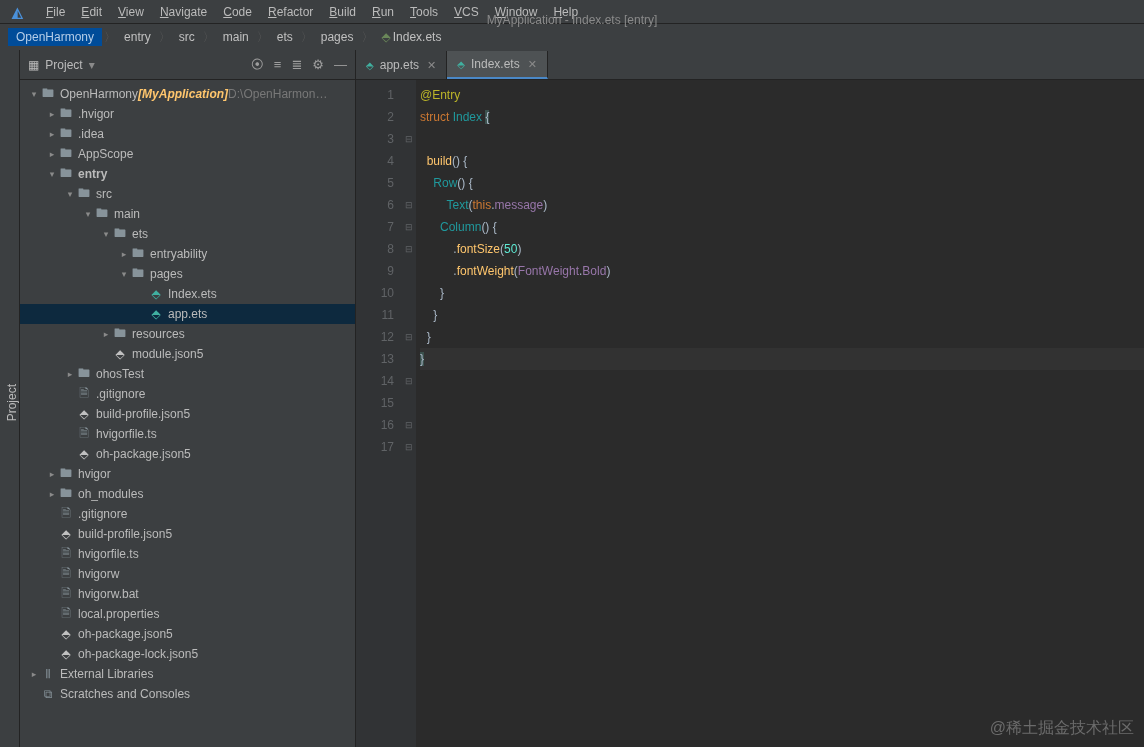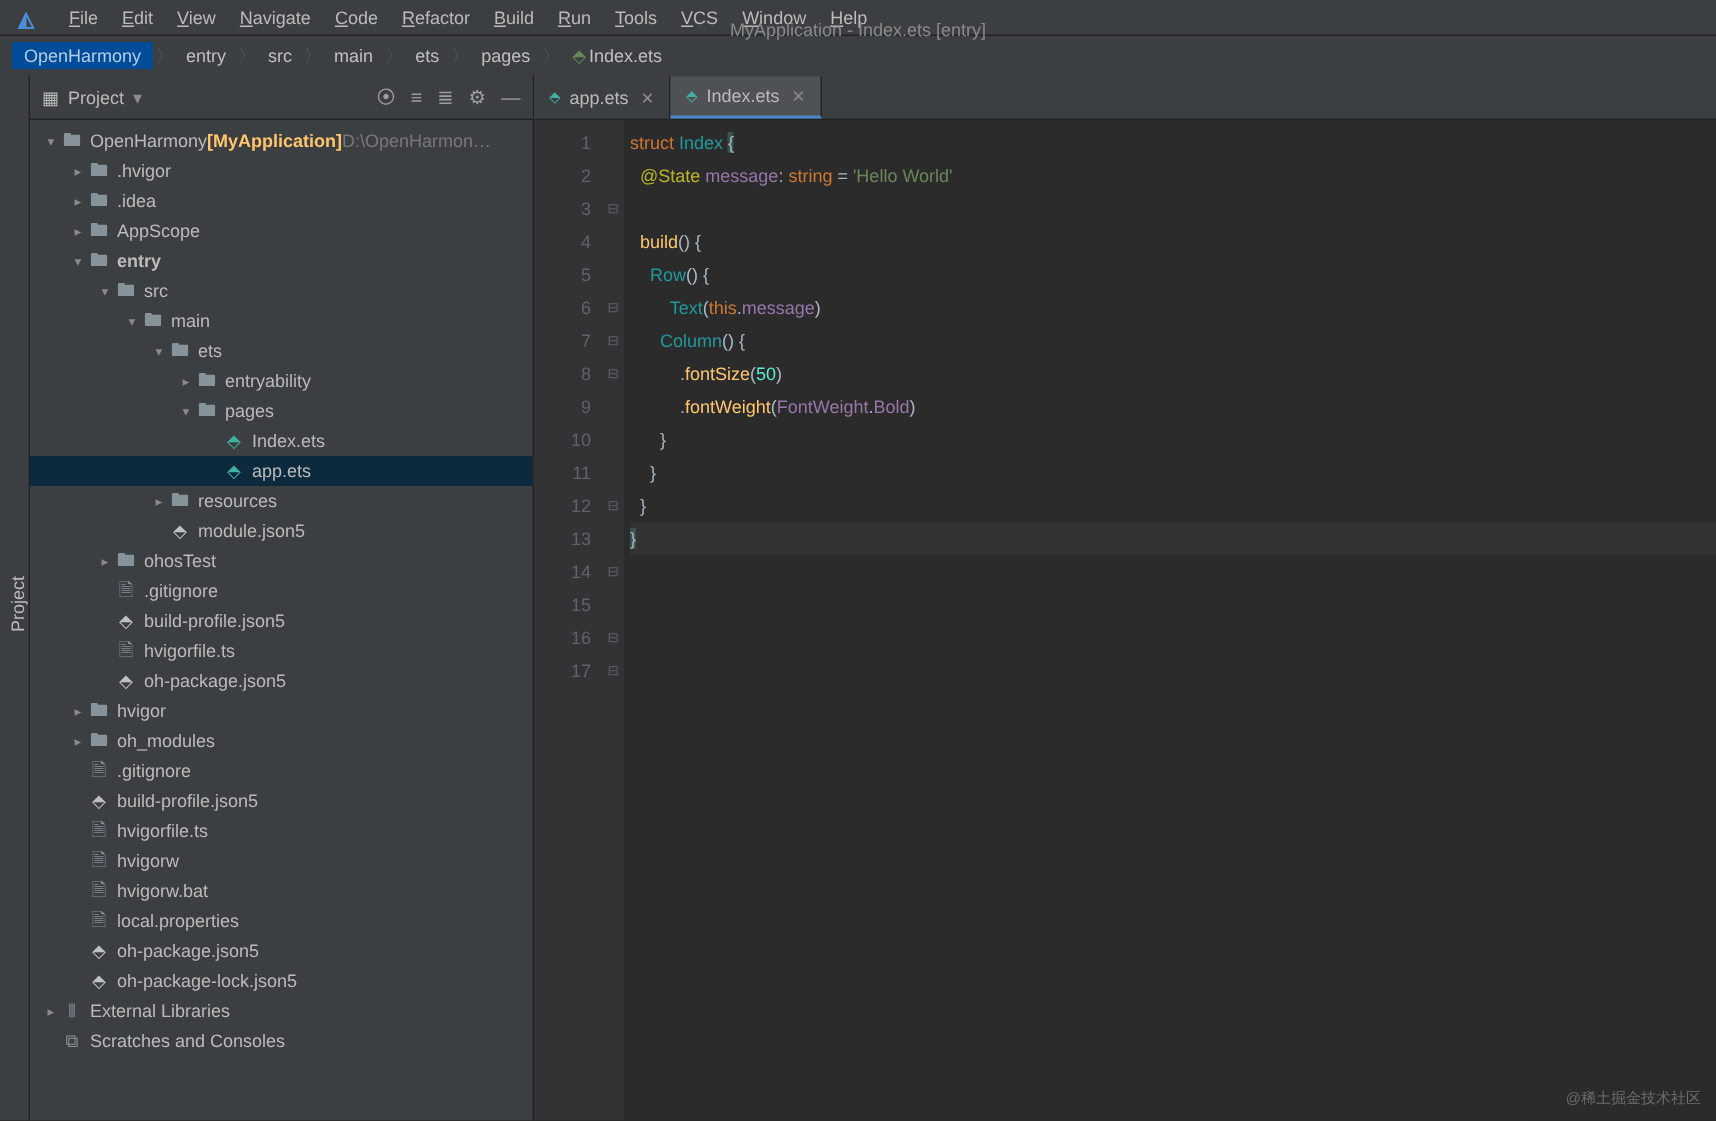--- a/index.html
+++ b/index.html
@@ -51,21 +51,21 @@
 .anno { color:#BBB529; }
 .type { color:#20999D; }
 .ident { color:#9876AA; }
 .fn { color:#FFC66D; }
 .str { color:#6A8759; }
 .num { color:#5eead4; }
 .this { color:#CC7832; }
 .punct { color:#A9B7C6; }
 .paren { color:#A9B7C6; }
 .brace-hl { background:#3B514D; }
-.watermark { position:absolute; right:10px; bottom:8px; color:#6B6B6B; font-size:10px; }
+.watermark { position:absolute; right:10px; bottom:8px; color:#6B6B6B; font-size:16px; }
 </style>
 </head>
 <body>
 
 <div class="menu-bar">
   <span class="logo">◭</span>
   <div id="menu-items" style="display:flex;">
       <span class="menu-item"><span class="u">F</span>ile</span>
       <span class="menu-item"><span class="u">E</span>dit</span>
       <span class="menu-item"><span class="u">V</span>iew</span>
@@ -117,21 +117,21 @@
         <span class="tool-btn">≣</span>
         <span class="tool-btn">⚙</span>
         <span class="tool-btn">—</span>
       </div>
     </div>
     <div class="tree" id="tree">
         <div class="tree-row" style="padding-left: 8px;">
           <span class="arrow">▾</span>
           <span class="icon folder-icon">🖿</span>
           <span>OpenHarmony</span>
-          <span class="hl" style="font-weight: bold;"> [MyApplication]</span>
+          <span class="hl" style="font-weight: bold; font-style: italic;"> [MyApplication]</span>
           <span class="muted">  D:\OpenHarmon…</span>
         </div>
         <div class="tree-row" style="padding-left: 26px;">
           <span class="arrow">▸</span>
           <span class="icon folder-icon">🖿</span>
           <span>.hvigor</span>
         </div>
         <div class="tree-row" style="padding-left: 26px;">
           <span class="arrow">▸</span>
           <span class="icon folder-icon">🖿</span>
@@ -326,22 +326,22 @@
           <div></div>
           <div></div>
           <div>⊟</div>
           <div></div>
           <div>⊟</div>
           <div></div>
           <div>⊟</div>
           <div>⊟</div>
         </div>
       <div class="code" id="code">
+          <div class="code-line"><span class="anno">@Entry</span></div>
           <div class="code-line"><span class="kw">struct </span><span class="type">Index </span><span class="brace-hl">{</span></div>
-          <div class="code-line"><span class="punct">  </span><span class="anno">@State</span><span class="punct"> </span><span class="ident">message</span><span class="punct">: </span><span class="kw">string</span><span class="punct"> = </span><span class="str">'Hello World'</span></div>
           <div class="code-line"></div>
           <div class="code-line"><span class="punct">  </span><span class="fn">build</span><span class="paren">()</span><span class="punct"> {</span></div>
           <div class="code-line"><span class="punct">    </span><span class="type">Row</span><span class="paren">()</span><span class="punct"> {</span></div>
           <div class="code-line"><span class="punct">        </span><span class="type">Text</span><span class="paren">(</span><span class="this">this</span><span class="punct">.</span><span class="ident">message</span><span class="paren">)</span></div>
           <div class="code-line"><span class="punct">      </span><span class="type">Column</span><span class="paren">()</span><span class="punct"> {</span></div>
           <div class="code-line"><span class="punct">          .</span><span class="fn">fontSize</span><span class="paren">(</span><span class="num">50</span><span class="paren">)</span></div>
           <div class="code-line"><span class="punct">          .</span><span class="fn">fontWeight</span><span class="paren">(</span><span class="ident">FontWeight</span><span class="punct">.</span><span class="ident">Bold</span><span class="paren">)</span></div>
           <div class="code-line"><span class="punct">      }</span></div>
           <div class="code-line"><span class="punct">    }</span></div>
           <div class="code-line"><span class="punct">  }</span></div>

